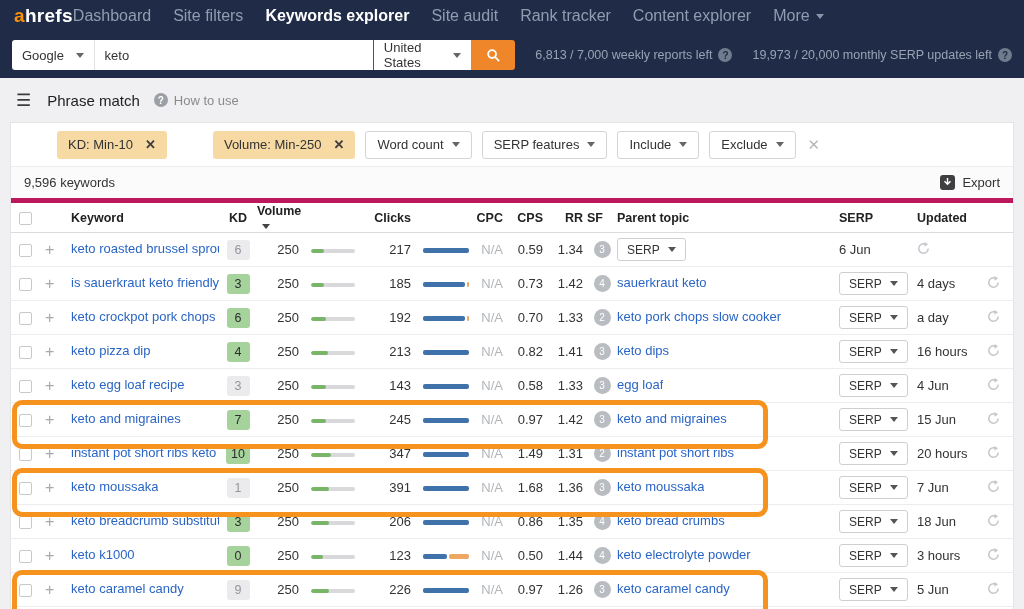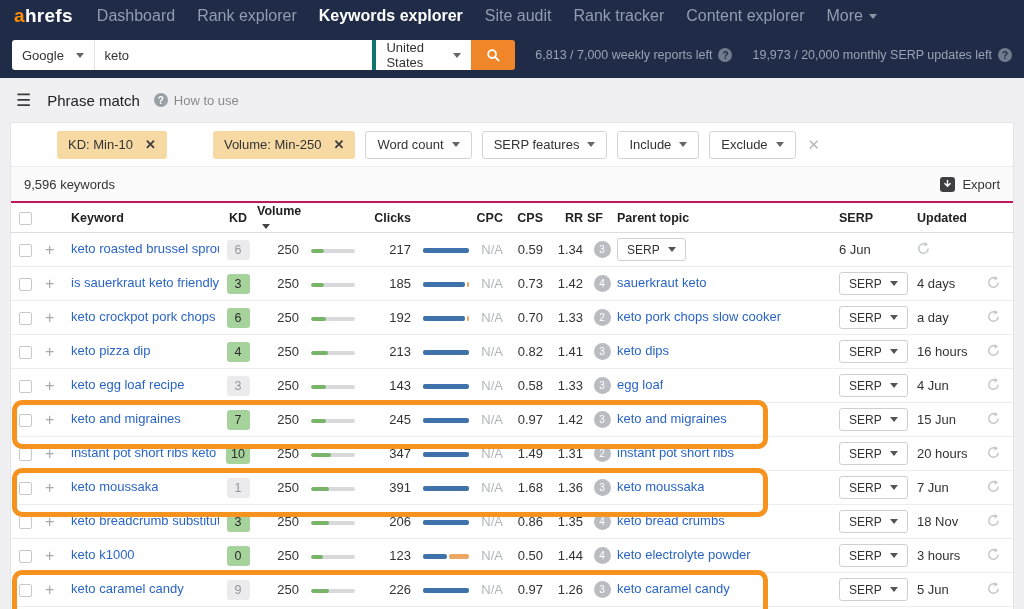--- a/index.html
+++ b/index.html
@@ -5,52 +5,52 @@
   * { box-sizing: border-box; margin: 0; padding: 0; }
   html,body { width:1024px; height:609px; }
   body {
     font-family: "Liberation Sans", sans-serif;
     font-size: 13px; color:#333;
     background:#f0f0f2; position:relative; overflow:hidden;
   }
   
   .tophdr { position:absolute; top:0; left:0; width:1024px; height:78px; background:#202c47; }
   .topnav { height:32px; display:flex; align-items:center; padding:0 14px; }
-  .logo { font-size:19px; font-weight:bold; letter-spacing:.3px; margin-right:24px; cursor:pointer; }
+  .logo { font-size:19px; font-weight:bold; letter-spacing:.3px; cursor:pointer; }
   .logo-a { color:#fd8e07; } .logo-rest { color:#fff; }
   .navlinks { display:flex; align-items:center; gap:22px; }
   .navlink { color:#929cb0; font-size:16px; cursor:pointer; display:inline-flex; align-items:center; gap:6px; }
   .navlink.active { color:#fff; font-weight:bold; }
   .nav-right { margin-left:auto; display:flex; align-items:center; gap:16px; }
   .user { color:#aeb6c4; display:flex; align-items:center; gap:7px; cursor:pointer; }
   .caret { width:0; height:0; border-left:4px solid transparent; border-right:4px solid transparent; border-top:5px solid #666; display:inline-block; }
   .nav-caret, .user .caret { border-top-color:#8a94a6; }
   
   .searchrow { height:46px; display:flex; align-items:center; padding:0 12px; }
   .select-box { background:#fff; height:30px; display:flex; align-items:center; justify-content:space-between; padding:0 10px; font-size:13px; color:#333; cursor:pointer; }
   .engine { width:93px; border-radius:3px 0 0 3px; }
-  .country { width:113px; border-left:4px solid #0f766e; }
+  .country { width:113px; border-left:1px solid #0f766e; }
   .kwinput { width:327px; height:30px; border:none; border-left:1px solid #e2e2e2; padding:0 10px; font-size:13px; font-family:"Liberation Sans",sans-serif; color:#333; outline:none; }
   .searchbtn { width:52px; height:30px; background:#f0862a; border:none; border-radius:0 3px 3px 0; cursor:pointer; display:flex; align-items:center; justify-content:center; }
   .quota { color:#99a2b3; font-size:12.5px; margin-left:20px; display:flex; align-items:center; gap:6px; white-space:nowrap; }
   .q { width:14px; height:14px; border-radius:50%; background:#717b8e; color:#202c47; font-size:10px; font-weight:bold; display:inline-flex; align-items:center; justify-content:center; }
   
   .pagehead { position:absolute; top:78px; left:0; width:1024px; height:44px; display:flex; align-items:center; padding:0 16px; }
   .burger { font-size:17px; color:#3c3c3c; cursor:pointer; line-height:1; }
   .ptitle { font-size:15px; font-weight:normal; color:#222; margin:0 14px 0 16px; }
   .help { display:flex; align-items:center; gap:6px; color:#8a8a8a; cursor:pointer; }
   .help .q { background:#9aa0a6; color:#fff; }
   
   .panel { position:absolute; top:122px; left:10px; width:1004px; height:487px; background:#fff; border:1px solid #e4e4e6; border-bottom:none; }
   .filterbar { height:44px; display:flex; align-items:center; gap:10px; padding:0 10px; border-bottom:1px solid #ececee; }
   .chip { background:#f7d9a4; border-radius:3px; height:28px; display:inline-flex; align-items:center; padding:0 11px; gap:12px; color:#333;margin-left:36px; }
   .chip-x { font-size:13px; color:#3c3c3c; font-weight:bold; cursor:pointer; }
   .fbtn { background:#fff; border:1px solid #d4d4d8; border-radius:3px; height:28px; padding:0 11px; font-size:13px; font-family:"Liberation Sans",sans-serif; color:#333; display:inline-flex; align-items:center; gap:8px; cursor:pointer; }
   .clear-x { color:#b7b7bb; font-size:15px; margin-left:2px; cursor:pointer; }
-  .resultsbar { height:36px; display:flex; align-items:center; padding:0 13px; background:#fbfbfc; border-bottom:2px solid #be185d; }
+  .resultsbar { height:36px; display:flex; align-items:center; padding:0 13px; background:#fbfbfc; border-bottom:5px solid #be185d; }
   .export { margin-left:auto; display:flex; align-items:center; gap:7px; cursor:pointer; color:#333; }
   .expicon { width:15px; height:15px; background:#3f3f42; border-radius:3px; display:inline-flex; align-items:center; justify-content:center; }
   
   .grid { display:grid; grid-template-columns:26px 26px 148px 38px 46px 50px 62px 52px 40px 40px 40px 30px 222px 78px 70px 20px; align-items:center; padding:0 8px; }
   .thead { height:30px; font-weight:bold; font-size:12.5px; color:#222; border-bottom:1px solid #dcdcde; }
   .thead .sortcaret { border-top-color:#444; margin-left:5px; }
   .trow { height:34px; border-bottom:1px solid #ededef; position:relative; }
   .r { text-align:right; padding-right:4px; } .c { text-align:center; }
   .cb { width:13px; height:13px; border:1px solid #c9c9cd; border-radius:2px; background:#fff; display:inline-block; vertical-align:middle; cursor:pointer; }
   .plus { color:#a6a9ad; font-size:16px; cursor:pointer; }
@@ -77,21 +77,21 @@
 <body>
 
 <div class="tophdr">
   <div class="topnav">
     <div class="logo"><span class="logo-a">a</span><span class="logo-rest">hrefs</span></div>
     <nav class="navlinks" id="nav-items">
         <span class="navlink">
           <span>Dashboard</span>
         </span>
         <span class="navlink">
-          <span>Rank explorer</span>
+          <span>Site filters</span>
         </span>
         <span class="navlink active">
           <span>Keywords explorer</span>
         </span>
         <span class="navlink">
           <span>Site audit</span>
         </span>
         <span class="navlink">
           <span>Rank tracker</span>
         </span>
@@ -436,21 +436,21 @@
           </span></div>
     <div class="r na">N/A</div>
     <div class="r num">0.86</div>
     <div class="r num">1.35</div>
     <div class="c"><span class="sf">4</span></div>
     <div><a class="kwlink">keto bread crumbs</a></div>
     <div><button class="serpbtn">
             <span>SERP</span>
             <span class="caret"></span>
           </button></div>
-    <div class="upd">18 Nov</div>
+    <div class="upd">18 Jun</div>
     <div><span class="refresh">
             <svg width="13" height="13" viewBox="0 0 16 16">
               <path fill="none" stroke="#c3c7cc" stroke-width="1.8" d="M13.8 8A5.8 5.8 0 1 1 9.9 2.5"></path>
               <path fill="#c3c7cc" d="M9.2 0l4.4 2.9-4.4 2.9z"></path>
             </svg>
           </span></div>
   </div>
       <div class="grid trow">
     <div><span class="cb"></span></div>
     <div><span class="plus">+</span></div>

